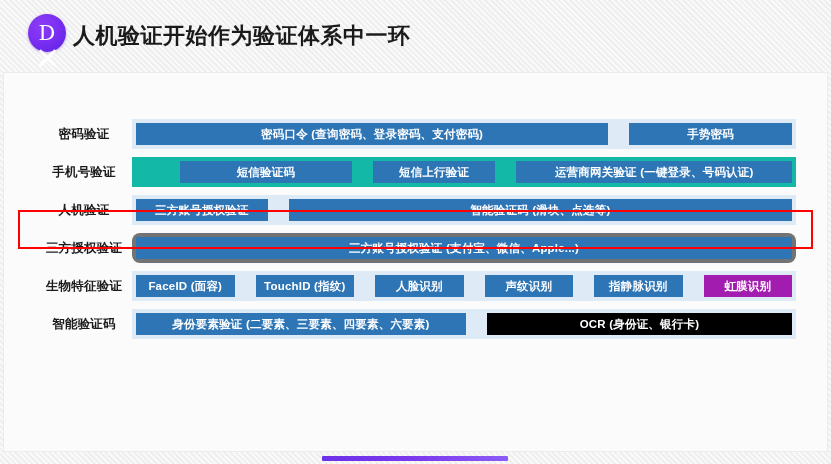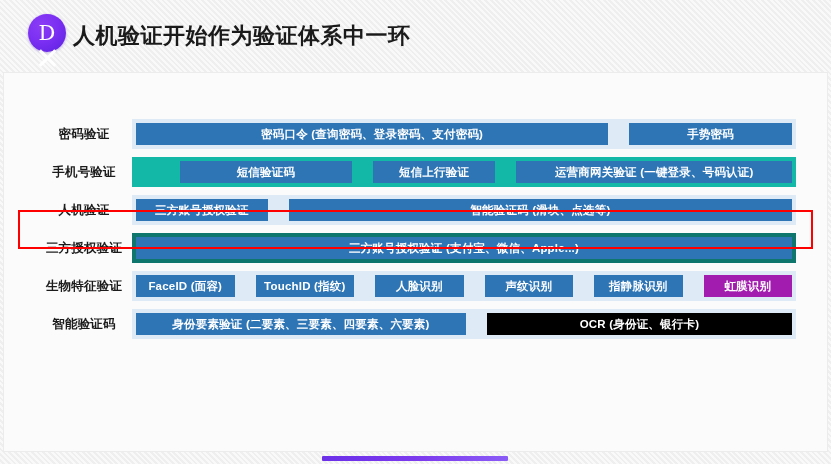--- a/index.html
+++ b/index.html
@@ -204,21 +204,21 @@
     </div>
     <div class="row">
       <div class="row-label">人机验证</div>
       <div class="row-track" style="background: rgb(222, 234, 246);">
         <div class="chip" style="flex: 20 1 0px; background: rgb(46, 117, 182);">三方账号授权验证</div>
         <div class="chip" style="flex: 80 1 0px; background: rgb(46, 117, 182);">智能验证码 (滑块、点选等)</div>
       </div>
     </div>
     <div class="row">
       <div class="row-label">三方授权验证</div>
-      <div class="row-track" style="background: #0f766e;">
+      <div class="row-track" style="background: #737373; border-radius: 8px;">
         <div class="chip" style="flex: 100 1 0px; background: rgb(46, 117, 182);">三方账号授权验证 (支付宝、微信、Apple...)</div>
       </div>
     </div>
     <div class="row">
       <div class="row-label">生物特征验证</div>
       <div class="row-track" style="background: rgb(222, 234, 246);">
         <div class="chip" style="flex: 18 1 0px; background: rgb(46, 117, 182);">FaceID (面容)</div>
         <div class="chip" style="flex: 18 1 0px; background: rgb(46, 117, 182);">TouchID (指纹)</div>
         <div class="chip" style="flex: 16 1 0px; background: rgb(46, 117, 182);">人脸识别</div>
         <div class="chip" style="flex: 16 1 0px; background: rgb(46, 117, 182);">声纹识别</div>

